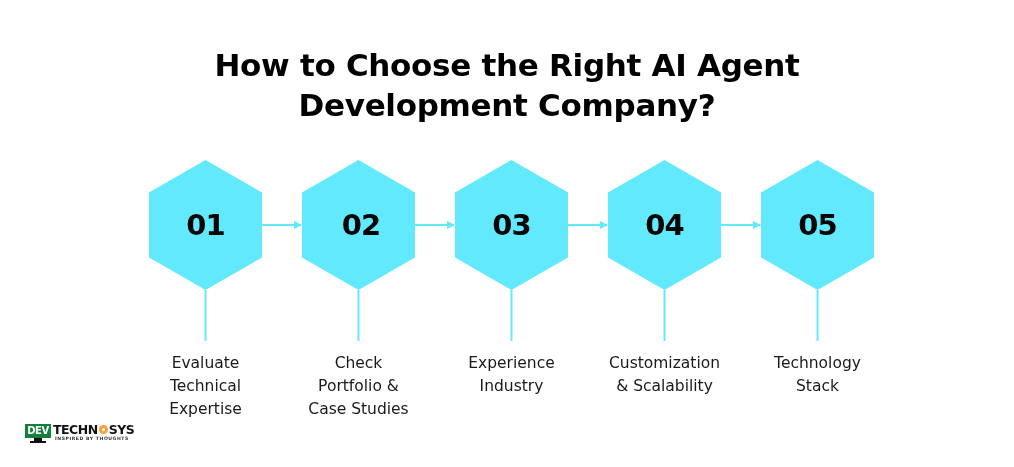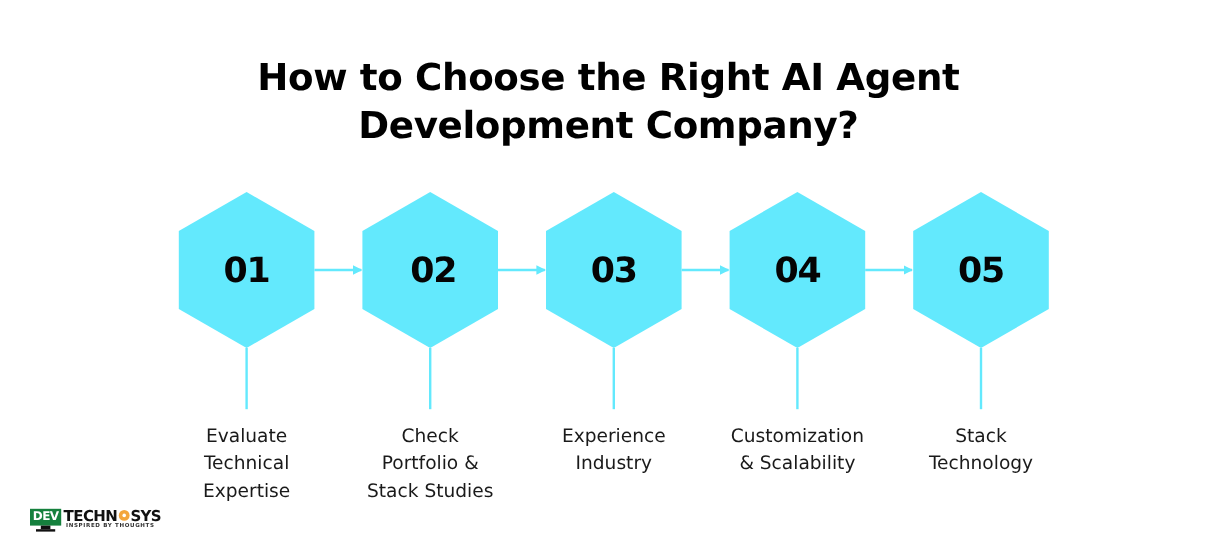--- a/index.html
+++ b/index.html
@@ -157,33 +157,33 @@
 <div class="step-number" style="left:760.5px;">05</div>
 
 <div class="step-label" style="left:130.5px;">
   <span>Evaluate</span>
   <span>Technical</span>
   <span>Expertise</span>
 </div>
 <div class="step-label" style="left:283.5px;">
   <span>Check</span>
   <span>Portfolio &amp;</span>
-  <span>Stack Studies</span>
+  <span>Case Studies</span>
 </div>
 <div class="step-label" style="left:436.5px;">
   <span>Experience</span>
   <span>Industry</span>
 </div>
 <div class="step-label" style="left:589.5px;">
   <span>Customization</span>
   <span>&amp; Scalability</span>
 </div>
 <div class="step-label" style="left:742.5px;">
+  <span>Technology</span>
   <span>Stack</span>
-  <span>Technology</span>
 </div>
 
 <div class="logo">
   <div class="logo-dev">DEV</div>
   <div class="logo-stand"></div>
   <div class="logo-base"></div>
   <div class="logo-main">
     <span>TECHN</span><span class="logo-gear"></span><span>SYS</span>
   </div>
   <div class="logo-tag">INSPIRED BY THOUGHTS</div>

